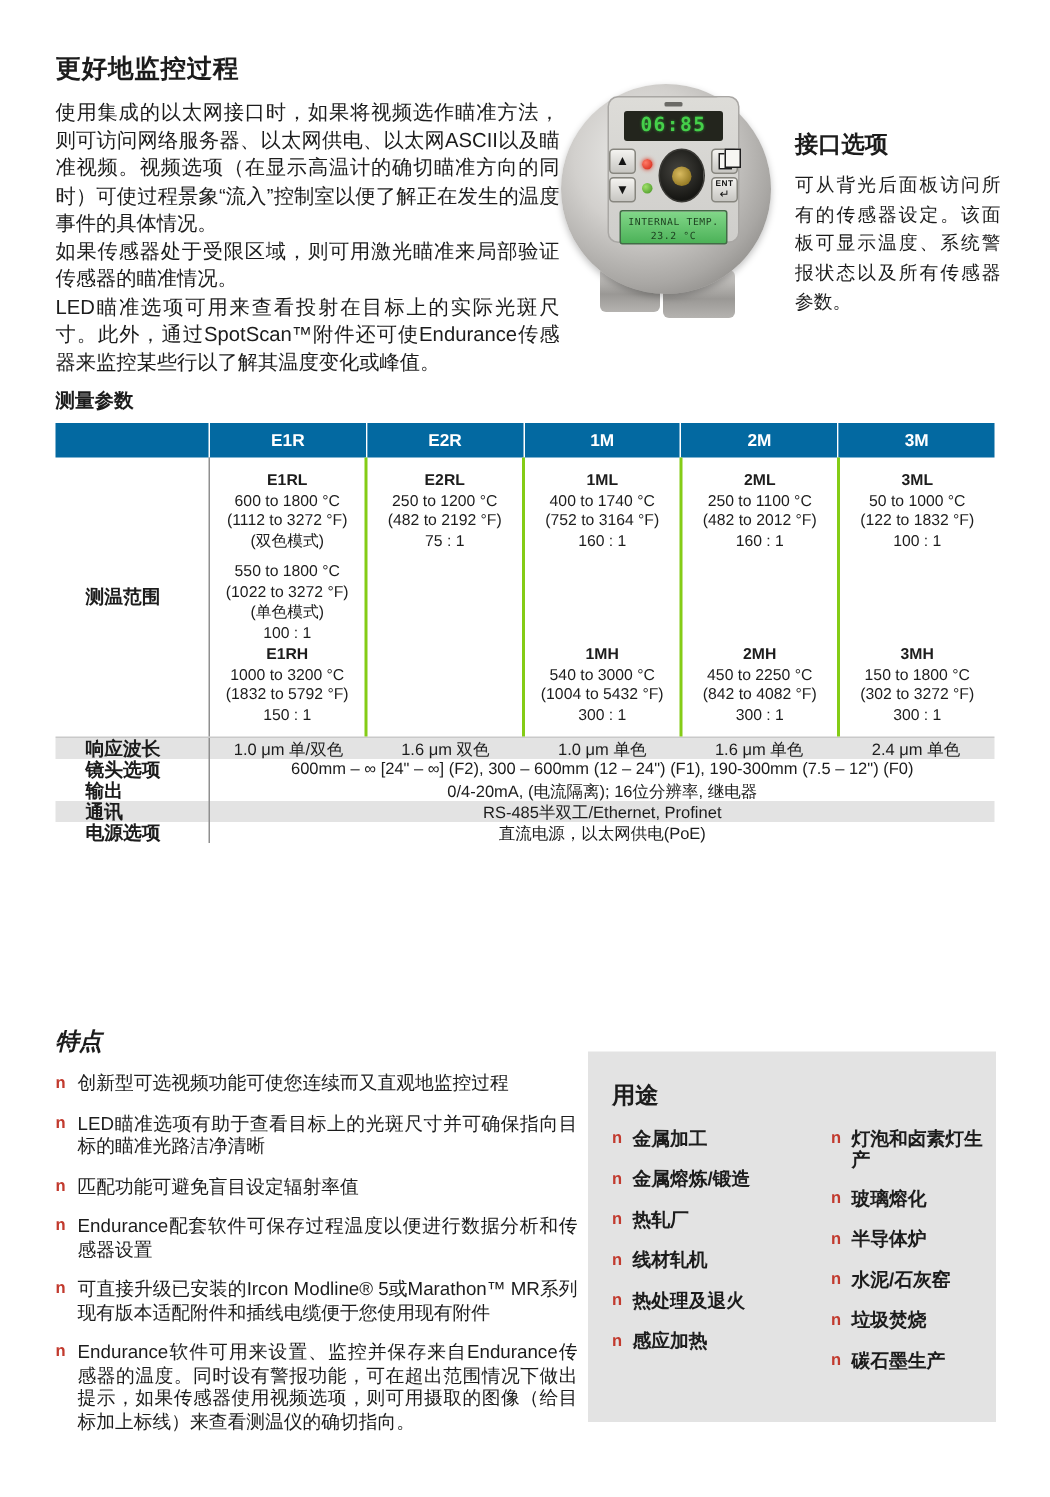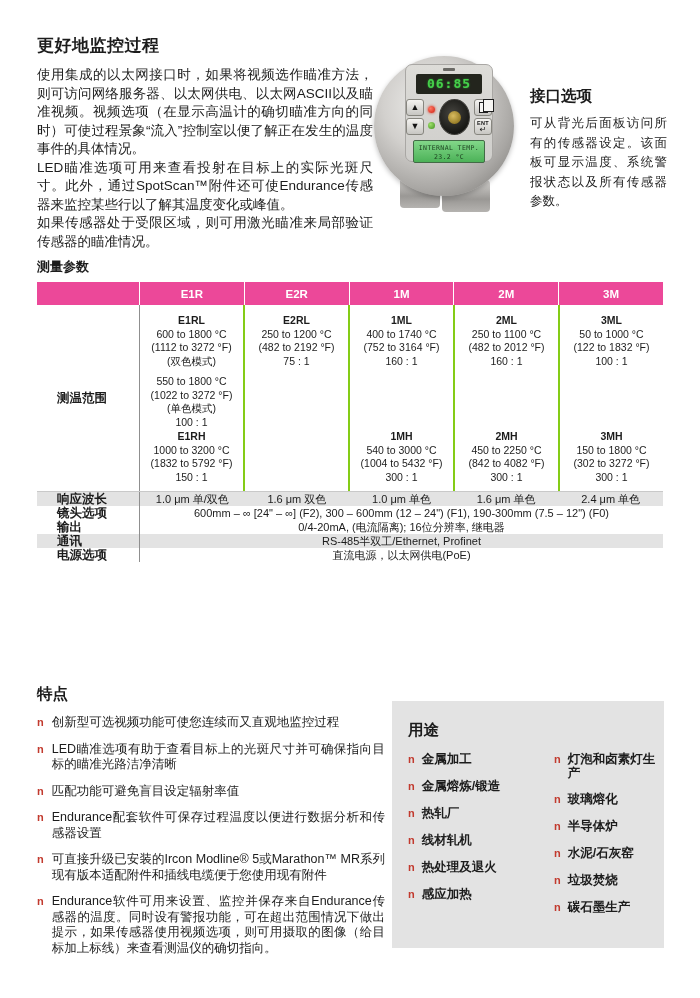--- a/index.html
+++ b/index.html
@@ -66,21 +66,21 @@
   }
   
   .iface { position:absolute; left:530px; top:86px; width:137px; }
   .iface h2 { font-size:15.5px; font-weight:bold; margin-bottom:7px; }
   .iface p { font-size:12.5px; line-height:19.5px; text-align:justify; }
   
   .specs { position:absolute; left:37px; top:258px; width:626px; }
   .specs h3 { font-size:13px; font-weight:bold; margin-bottom:6px; }
   .tr-head { display:flex; height:23px; }
   .th {
-    background:#ec4899; color:#fff; font-weight:bold; font-size:11.5px;
+    background:#0369a1; color:#fff; font-weight:bold; font-size:11.5px;
     display:flex; align-items:center; justify-content:center; border-right:1px solid #fff;
   }
   .th:last-child { border-right:none; }
   .th.lbl { width:103px; }
   .th.col { flex:1; }
   .tr-range { display:flex; min-height:182px; border-bottom:1px solid #c9c9c9; }
   .td-rlabel {
     width:103px; border-right:1px solid #8f8f8f; display:flex; align-items:center;
     padding-left:20px; font-weight:bold; font-size:12.5px;
   }
@@ -95,40 +95,40 @@
   .tr-spec.gray { background:#e3e3e3; }
   .td-slabel {
     width:103px; border-right:1px solid #8f8f8f; display:flex; align-items:center;
     padding-left:20px; font-weight:bold; font-size:12.5px;
   }
   .spec-cells { flex:1; display:flex; }
   .spec-cell { flex:1; display:flex; align-items:center; justify-content:center; font-size:11px; }
   .spec-span { flex:1; display:flex; align-items:center; justify-content:center; font-size:11px; }
   
   .features { position:absolute; left:37px; top:684px; width:348px; }
-  .features h3 { font-size:15.5px; font-weight:bold; margin-bottom:10px; }
+  .features h3 { font-size:15.5px; font-weight:bold; margin-bottom:10px;font-style:italic; }
   .feat { display:flex; gap:8px; margin-bottom:11px; font-size:12.5px; line-height:15.5px; text-align:justify; }
   .bullet { color:#c23a2e; font-weight:bold; font-size:11px; line-height:15px; flex:0 0 auto; }
   
   .apps { position:absolute; left:392px; top:701px; width:272px; height:247px;
     background:#e3e3e3; padding:19px 8px 0 16px; }
   .apps h3 { font-size:15.5px; font-weight:bold; margin-bottom:11px; }
   .apps-grid { display:grid; grid-template-columns:146px 1fr; }
   .app-item { display:flex; gap:7px; margin-bottom:12px; font-size:12.5px; font-weight:bold; line-height:14px; }
 </style>
 </head>
 <body>
 
 <div class="page">
 
   <section class="intro">
     <h1>更好地监控过程</h1>
     <p>使用集成的以太网接口时，如果将视频选作瞄准方法，则可访问网络服务器、以太网供电、以太网ASCII以及瞄准视频。视频选项（在显示高温计的确切瞄准方向的同时）可使过程景象“流入”控制室以便了解正在发生的温度事件的具体情况。</p>
+    <p>如果传感器处于受限区域，则可用激光瞄准来局部验证传感器的瞄准情况。</p>
     <p>LED瞄准选项可用来查看投射在目标上的实际光斑尺寸。此外，通过SpotScan™附件还可使Endurance传感器来监控某些行以了解其温度变化或峰值。</p>
-    <p>如果传感器处于受限区域，则可用激光瞄准来局部验证传感器的瞄准情况。</p>
   </section>
 
   <figure class="device">
     <div class="connector conn-a"></div>
     <div class="connector conn-b"></div>
     <div class="ring">
       <div class="panel">
         <div class="slot"></div>
         <div class="seg-display">06:85</div>
         <div class="controls">

